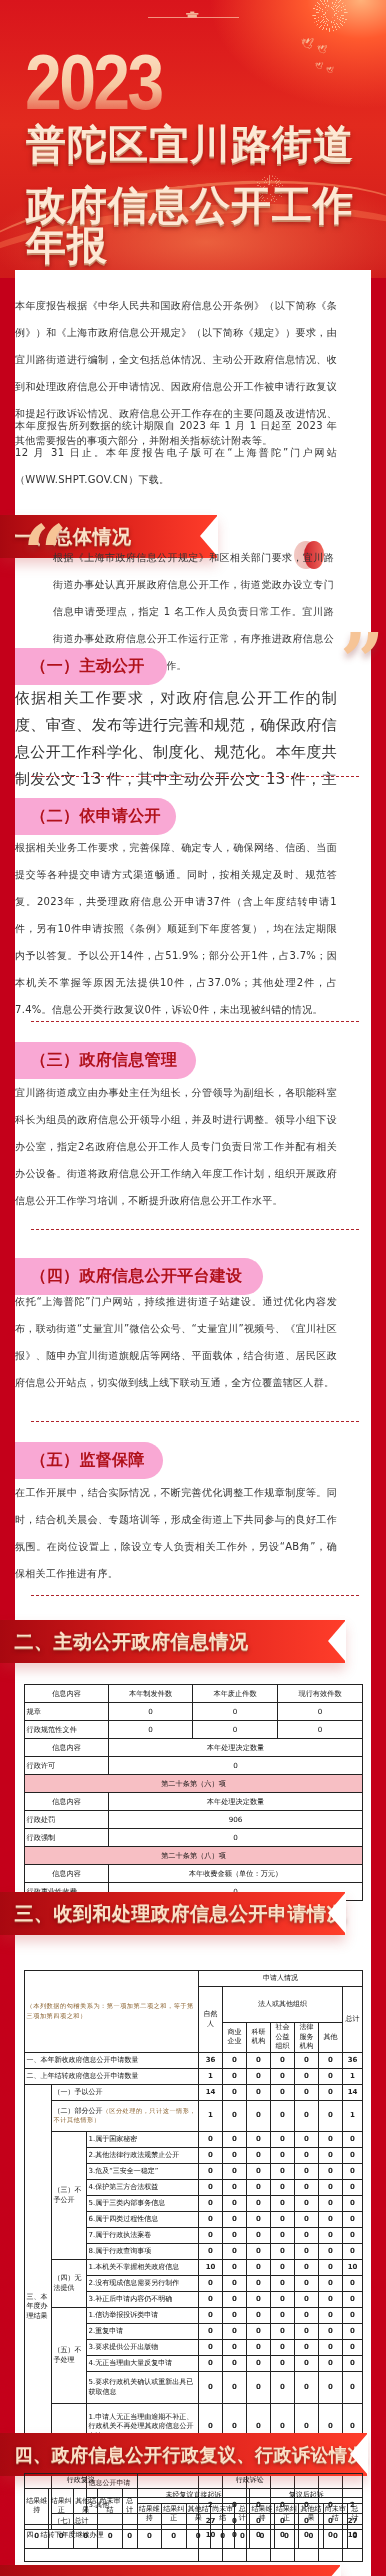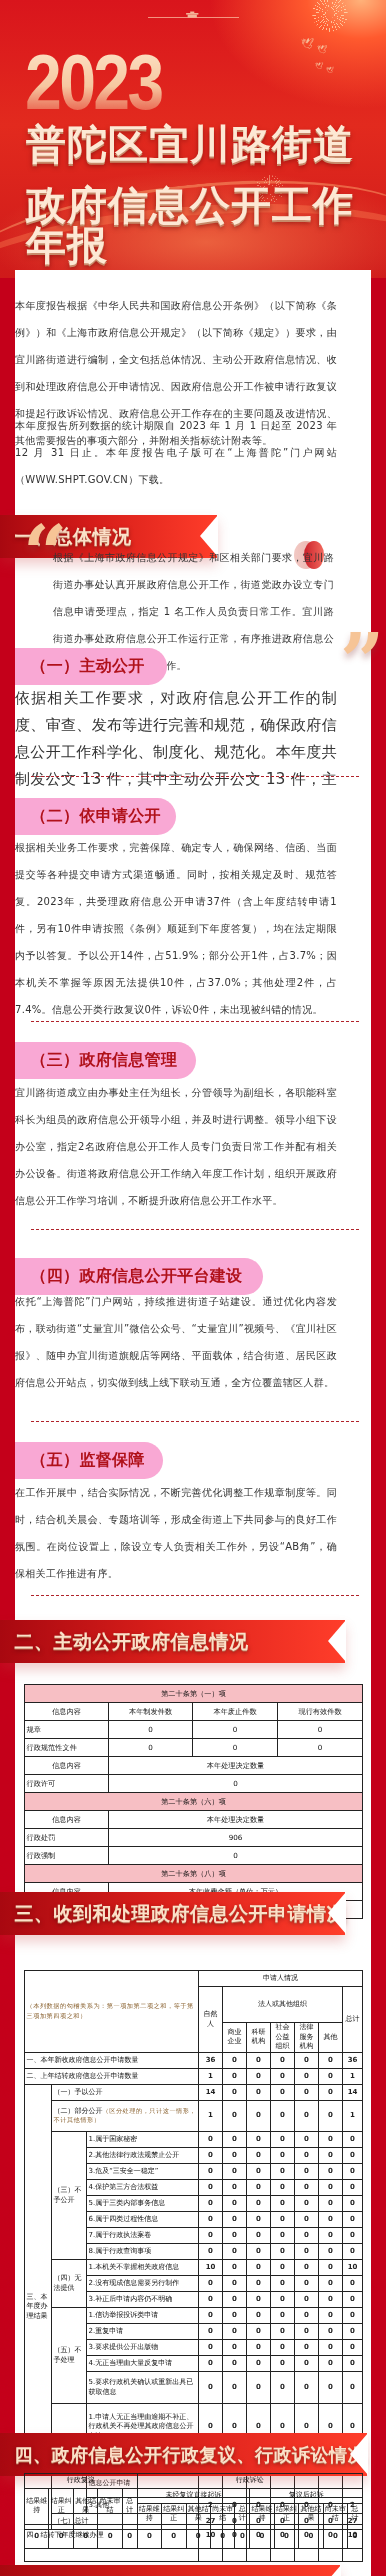--- a/index.html
+++ b/index.html
@@ -156,23 +156,20 @@
 </div>
 
 <table class="t1">
   <colgroup>
       <col style="width:84px">
       <col style="width:84px">
       <col style="width:85px">
       <col style="width:85px">
     </colgroup>
   <tbody>
-      <tr class="sec">
-        <td colspan="4">第二十条第（一）项</td>
-      </tr>
   <tr>
     <td>信息内容</td>
     <td>本年制发件数</td>
     <td>本年废止件数</td>
     <td>现行有效件数</td>
   </tr>
   <tr>
     <td class="lbl">规章</td>
     <td>0</td>
     <td>0</td>

